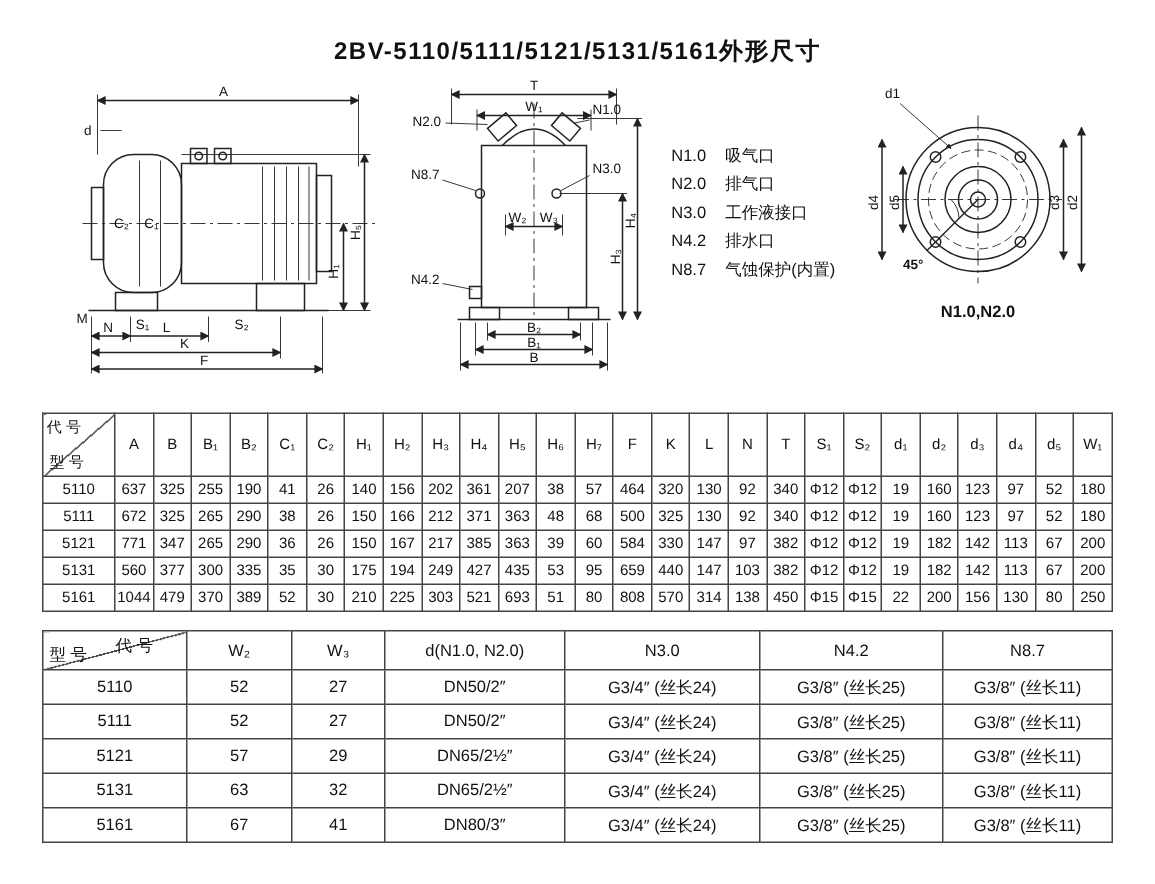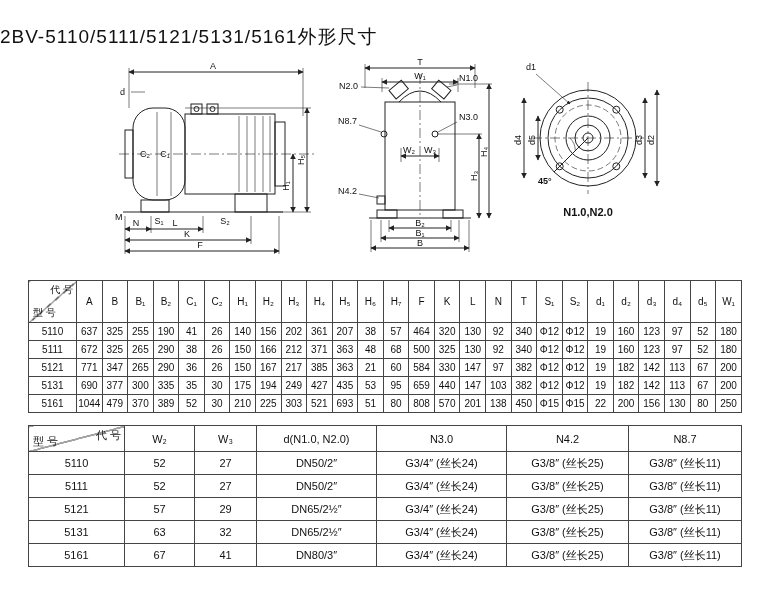--- a/index.html
+++ b/index.html
@@ -2,21 +2,21 @@
 <html><head>
 <meta charset="utf-8">
 <style>
   *{margin:0;padding:0;box-sizing:border-box;}
   html,body{background:#fff;}
   body{
     width:770px;height:589px;margin:0 auto;overflow:hidden;
     font-family:"Liberation Sans","DejaVu Sans",sans-serif;color:#111;
   }
   .title{
-    text-align:left;font-size:19px;font-weight:normal;
+    text-align:center;font-size:16px;font-weight:bold;
     padding-top:24px;letter-spacing:1px;
   }
   .drawings{
     display:flex;justify-content:center;align-items:flex-start;
     gap:10px;margin-top:8px;height:206px;
   }
   svg{display:block;}
   svg text{font-family:"Liberation Sans","DejaVu Sans",sans-serif;}
   .legend{font-size:11px;line-height:19px;margin-top:42px;white-space:nowrap;width:118px;}
   .legend-item .code{display:inline-block;width:36px;}
@@ -36,21 +36,21 @@
   #table2 th:nth-child(5){width:130px;}
   #table2 th:nth-child(6){width:122px;}
   .corner{
     position:relative;padding:0;
     background:linear-gradient(to bottom right,
       transparent calc(50% - 0.5px),
       #444 calc(50% - 0.5px),
       #444 calc(50% + 0.5px),
       transparent calc(50% + 0.5px));
   }
-  .corner .c-top{position:absolute;top:2px;right:3px;}
+  .corner .c-top{position:absolute;top:2px;right:22px;}
   .corner .c-bot{position:absolute;bottom:2px;left:4px;}
 </style>
 </head>
 <body>
 
 <div class="page">
 
   <h1 class="title">2BV-5110/5111/5121/5131/5161外形尺寸</h1>
 
   <div class="drawings">
@@ -178,20 +178,27 @@
         <text x="93" y="95" text-anchor="middle">W₃</text>
         <text x="150" y="94" text-anchor="middle" transform="rotate(-90 150 94)">H₄</text>
         <text x="140" y="118" text-anchor="middle" transform="rotate(-90 140 118)">H₃</text>
         <text x="1" y="136">N4.2</text>
         <text x="83" y="168" text-anchor="middle">B₂</text>
         <text x="83" y="178" text-anchor="middle">B₁</text>
         <text x="83" y="188" text-anchor="middle">B</text>
       </g>
     </svg>
 
+    <div class="legend" id="legend">
+        <div class="legend-item"><span class="code">N1.0</span><span>吸气口</span></div>
+        <div class="legend-item"><span class="code">N2.0</span><span>排气口</span></div>
+        <div class="legend-item"><span class="code">N3.0</span><span>工作液接口</span></div>
+        <div class="legend-item"><span class="code">N4.2</span><span>排水口</span></div>
+        <div class="legend-item"><span class="code">N8.7</span><span>气蚀保护(内置)</span></div>
+      </div>
 
     <svg width="152" height="185" viewBox="0 0 152 185">
       <defs>
         <marker id="ar3" viewBox="0 0 10 10" refX="9" refY="5" markerWidth="6" markerHeight="6" orient="auto-start-reverse">
           <path d="M0,0L10,5L0,10z" fill="#222"></path>
         </marker>
       </defs>
       <g stroke="#222" fill="none" stroke-width="1">
         <circle cx="76" cy="80" r="48"></circle>
         <circle cx="76" cy="80" r="40"></circle>
@@ -326,39 +333,39 @@
           <td>347</td>
           <td>265</td>
           <td>290</td>
           <td>36</td>
           <td>26</td>
           <td>150</td>
           <td>167</td>
           <td>217</td>
           <td>385</td>
           <td>363</td>
-          <td>21</td>
+          <td>39</td>
           <td>60</td>
           <td>584</td>
           <td>330</td>
           <td>147</td>
           <td>97</td>
           <td>382</td>
           <td>Φ12</td>
           <td>Φ12</td>
           <td>19</td>
           <td>182</td>
           <td>142</td>
           <td>113</td>
           <td>67</td>
           <td>200</td>
         </tr>
         <tr>
           <td>5131</td>
-          <td>690</td>
+          <td>560</td>
           <td>377</td>
           <td>300</td>
           <td>335</td>
           <td>35</td>
           <td>30</td>
           <td>175</td>
           <td>194</td>
           <td>249</td>
           <td>427</td>
           <td>435</td>
@@ -388,21 +395,21 @@
           <td>30</td>
           <td>210</td>
           <td>225</td>
           <td>303</td>
           <td>521</td>
           <td>693</td>
           <td>51</td>
           <td>80</td>
           <td>808</td>
           <td>570</td>
-          <td>201</td>
+          <td>314</td>
           <td>138</td>
           <td>450</td>
           <td>Φ15</td>
           <td>Φ15</td>
           <td>22</td>
           <td>200</td>
           <td>156</td>
           <td>130</td>
           <td>80</td>
           <td>250</td>

